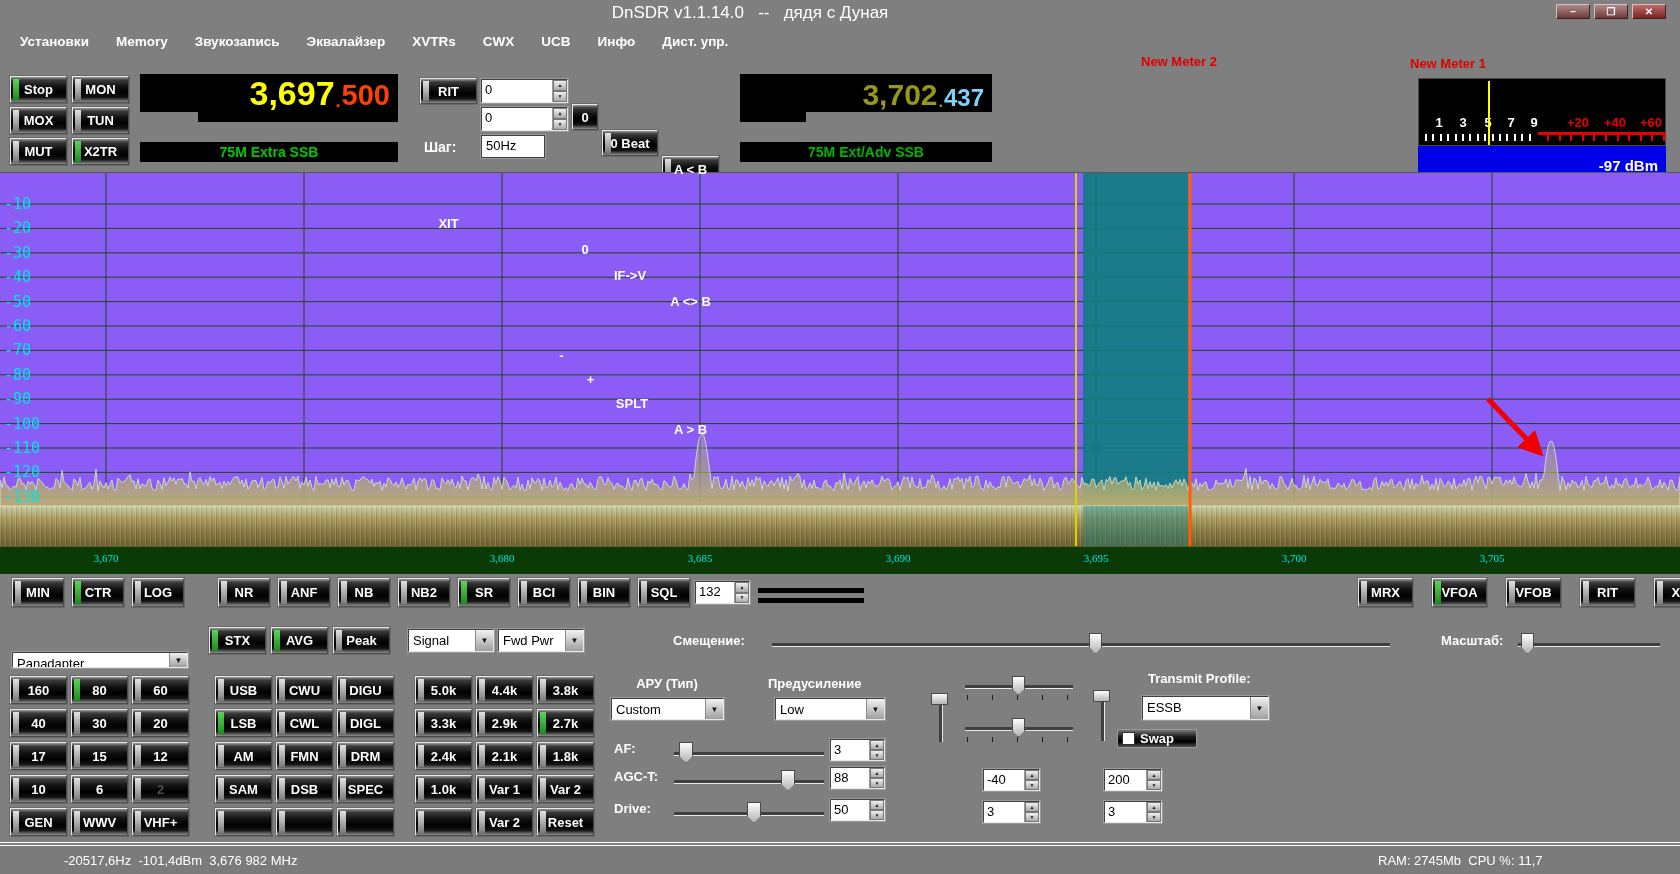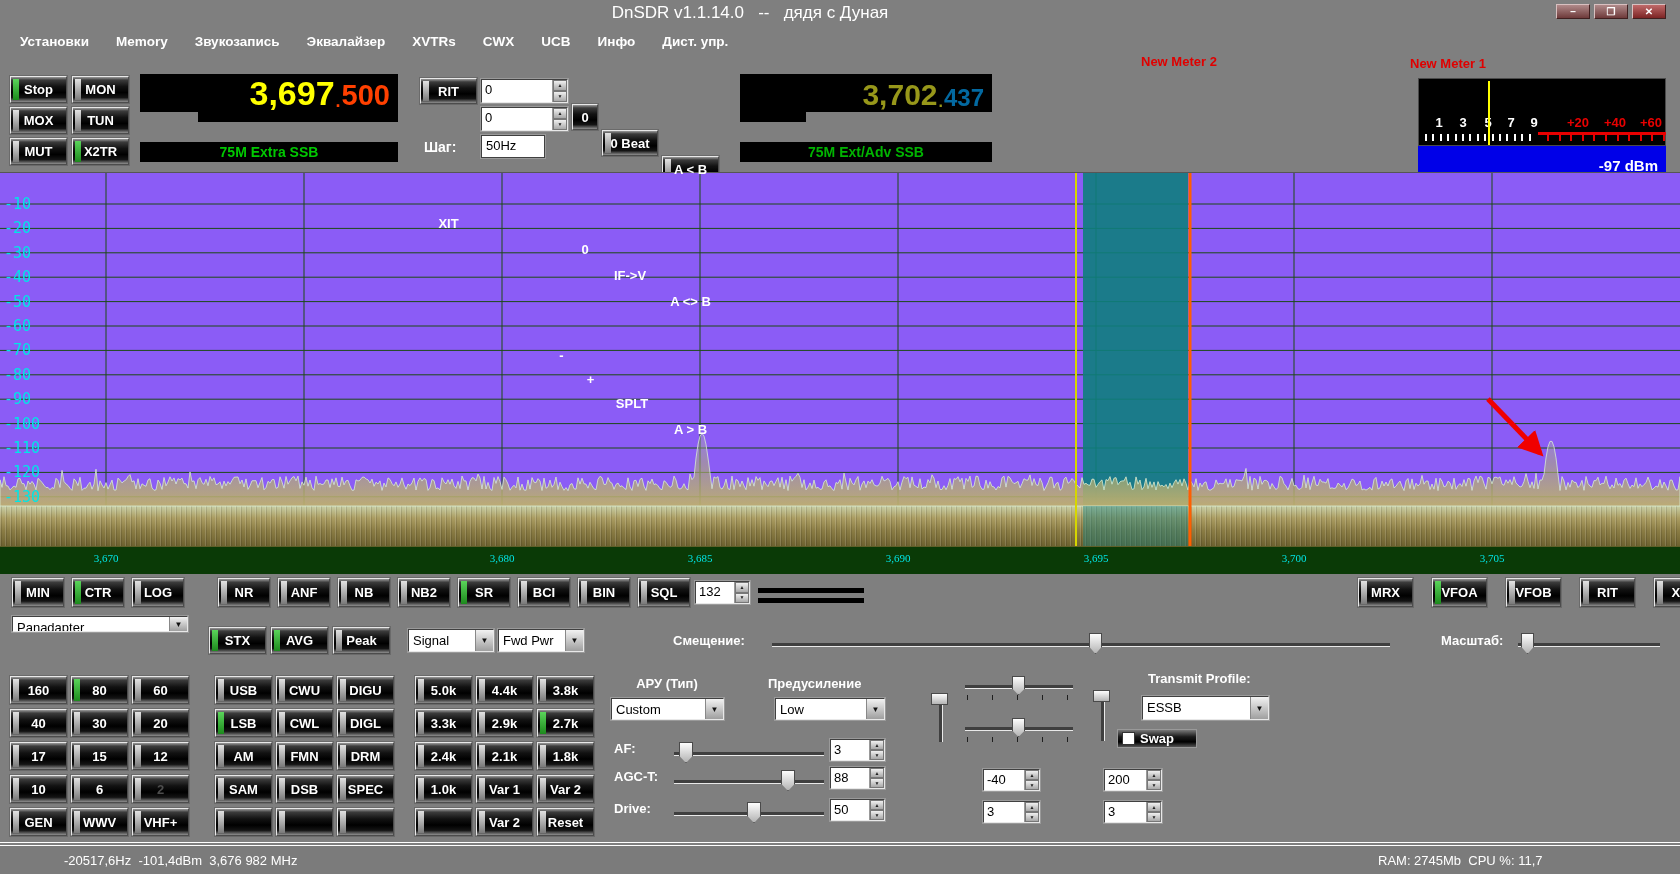--- a/index.html
+++ b/index.html
@@ -182,21 +182,21 @@
     <span class="lbl">SPLT</span>
   </div>
 <div class="abs btn" style="left:662px;top:134px;width:57px;height:26px">
     <span class="ind"></span>
     <span class="lbl">A &gt; B</span>
   </div>
 
 <div class="abs blackbox freq" style="left:740px;top:74px;width:252px;height:38px">
   <span style="font-size:30px;color:#97971a">3,702</span>
   <span style="font-size:16px;color:#97971a;margin:0 1px">.</span>
-  <span style="font-size:24px;color:#0369a1">437</span>
+  <span style="font-size:24px;color:#7dd3fc">437</span>
 </div>
 <div class="abs blackbox" style="left:740px;top:112px;width:66px;height:10px"></div>
 <div class="abs bandstrip" style="left:740px;top:142px;width:252px;height:20px;color:#00b400">75M Ext/Adv SSB</div>
 
 <div class="abs rlabel" style="left:1141px;top:54px">New Meter 2</div>
 <div class="abs rlabel" style="left:1410px;top:56px">New Meter 1</div>
 <div class="abs" id="meter-box" style="left:1418px;top:78px;width:248px;height:68px">
   <div id="meter-scale" style="position:absolute;inset:0">
       <span class="mtick" style="left: 20px; color: rgb(255, 255, 255);">1</span>
       <span class="mtick" style="left: 44px; color: rgb(255, 255, 255);">3</span>
@@ -382,21 +382,21 @@
     <div class="btn" style="width:55px;height:29px">
       <span class="ind"></span>
       <span class="lbl">RIT</span>
     </div>
     <div class="btn" style="width:55px;height:29px">
       <span class="ind"></span>
       <span class="lbl">XIT</span>
     </div>
   </div>
 
-<div class="abs sel" style="left:12px;top:616px;width:176px;height:16px">
+<div class="abs sel" style="left:12px;top:652px;width:176px;height:16px">
     <span class="sel-val">Panadapter</span>
     <span class="sel-btn">▼</span>
   </div>
 <div class="abs row-flex" style="left:209px;top:627px;gap:5px">
 
 <div class="btn on" style="width:57px;height:27px">
       <span class="ind"></span>
       <span class="lbl">STX</span>
     </div>
     <div class="btn on" style="width:57px;height:27px">

